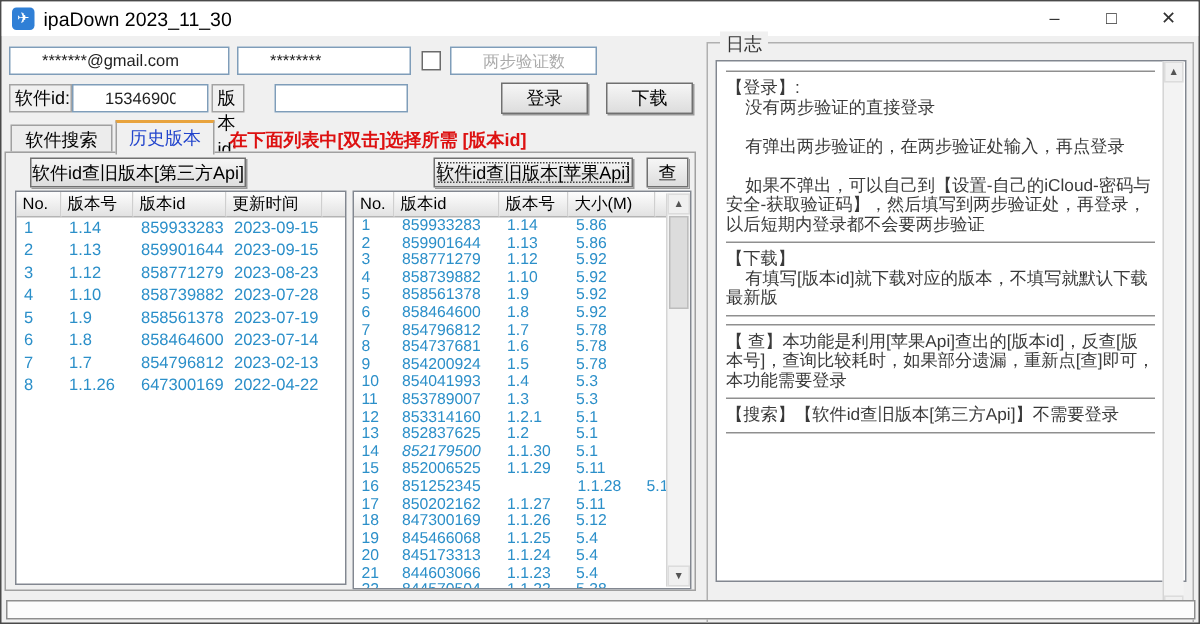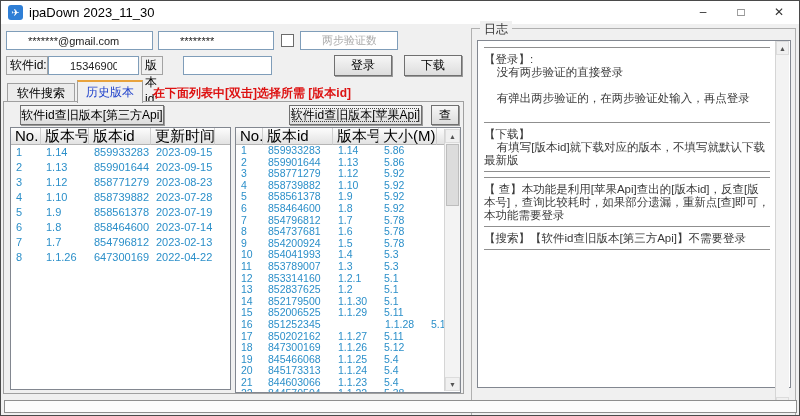--- a/index.html
+++ b/index.html
@@ -30,21 +30,21 @@
   .tab.active { left:76px; top:79px; width:66px; height:23px; line-height:20px; background:#f0f0f0;
                 border-bottom:none; border-top:2px solid #e8a33d; color:var(--tab-blue,#2244cc); z-index:3; }
   .hint { position:absolute; left:152px; top:84px; font-size:12px; font-weight:bold; color:var(--hint-red,#dd1111); }
   
   .tabpage { position:absolute; left:2px; top:100px; width:461px; height:293px;
              border:1px solid #a0a0a0; background:#f0f0f0; }
   
   .lv { position:absolute; background:#fff; border:1px solid #828790; overflow:hidden; }
   .lv-head { display:flex; height:17px; }
   .lv-h { background:linear-gradient(#fdfdfd,#e2e2e2); border-right:1px solid #cfcfcf;
-          border-bottom:1px solid #b4b4b4; font-size:15px; line-height:16px; padding-left:4px;
+          border-bottom:1px solid #b4b4b4; font-size:11px; line-height:16px; padding-left:4px;
           color:#000; white-space:nowrap; overflow:hidden; flex-shrink:0; }
   .lv-h.fill { flex:1 1 auto; border-right:none; }
   .lv-row { display:flex; color:var(--data-blue,#2b8fc9); white-space:nowrap; }
   .lv-c { flex-shrink:0; overflow:hidden; padding-left:5px; }
   #lv-left .lv-row { font-size:11px; line-height:15px; height:15px; }
   #lv-mid  .lv-row { font-size:10.5px; line-height:11.6px; height:11.6px; }
   
   .vscroll { position:absolute; top:1px; bottom:1px; width:16px; background:#f3f3f3;
              border-left:1px solid #d5d5d5; }
   .vscroll .arr { position:absolute; left:0; width:100%; height:14px; text-align:center;
@@ -244,21 +244,21 @@
             <div class="lv-c" style="width: 58px;">5.1</div>
           </div>
           <div class="lv-row">
             <div class="lv-c" style="width: 27px;">13</div>
             <div class="lv-c" style="width: 70px;">852837625</div>
             <div class="lv-c" style="width: 46px;">1.2</div>
             <div class="lv-c" style="width: 58px;">5.1</div>
           </div>
           <div class="lv-row">
             <div class="lv-c" style="width: 27px;">14</div>
-            <div class="lv-c" style="width: 70px;">852179500</div>
+            <div class="lv-c" style="width: 70px; font-style: italic;">852179500</div>
             <div class="lv-c" style="width: 46px;">1.1.30</div>
             <div class="lv-c" style="width: 58px;">5.1</div>
           </div>
           <div class="lv-row">
             <div class="lv-c" style="width: 27px;">15</div>
             <div class="lv-c" style="width: 70px;">852006525</div>
             <div class="lv-c" style="width: 46px;">1.1.29</div>
             <div class="lv-c" style="width: 58px;">5.11</div>
           </div>
           <div class="lv-row">
@@ -314,20 +314,21 @@
 
   <div class="groupbox">
     <div class="legend">日志</div>
     <div class="logarea" id="log-area">
         <div class="log-rule"></div>
         <div class="log-line">【登录】:</div>
         <div class="log-line">    没有两步验证的直接登录</div>
         <div class="log-line"></div>
         <div class="log-line">    有弹出两步验证的，在两步验证处输入，再点登录</div>
         <div class="log-line"></div>
+        <div class="log-line">    如果不弹出，可以自己到【设置-自己的iCloud-密码与安全-获取验证码】，然后填写到两步验证处，再登录，以后短期内登录都不会要两步验证</div>
         <div class="log-rule"></div>
         <div class="log-line">【下载】</div>
         <div class="log-line">    有填写[版本id]就下载对应的版本，不填写就默认下载最新版</div>
         <div class="log-rule"></div>
         <div class="log-rule"></div>
         <div class="log-line">【 查】本功能是利用[苹果Api]查出的[版本id]，反查[版本号]，查询比较耗时，如果部分遗漏，重新点[查]即可，本功能需要登录</div>
         <div class="log-rule"></div>
         <div class="log-line">【搜索】【软件id查旧版本[第三方Api]】不需要登录</div>
         <div class="log-rule"></div>
       </div>

